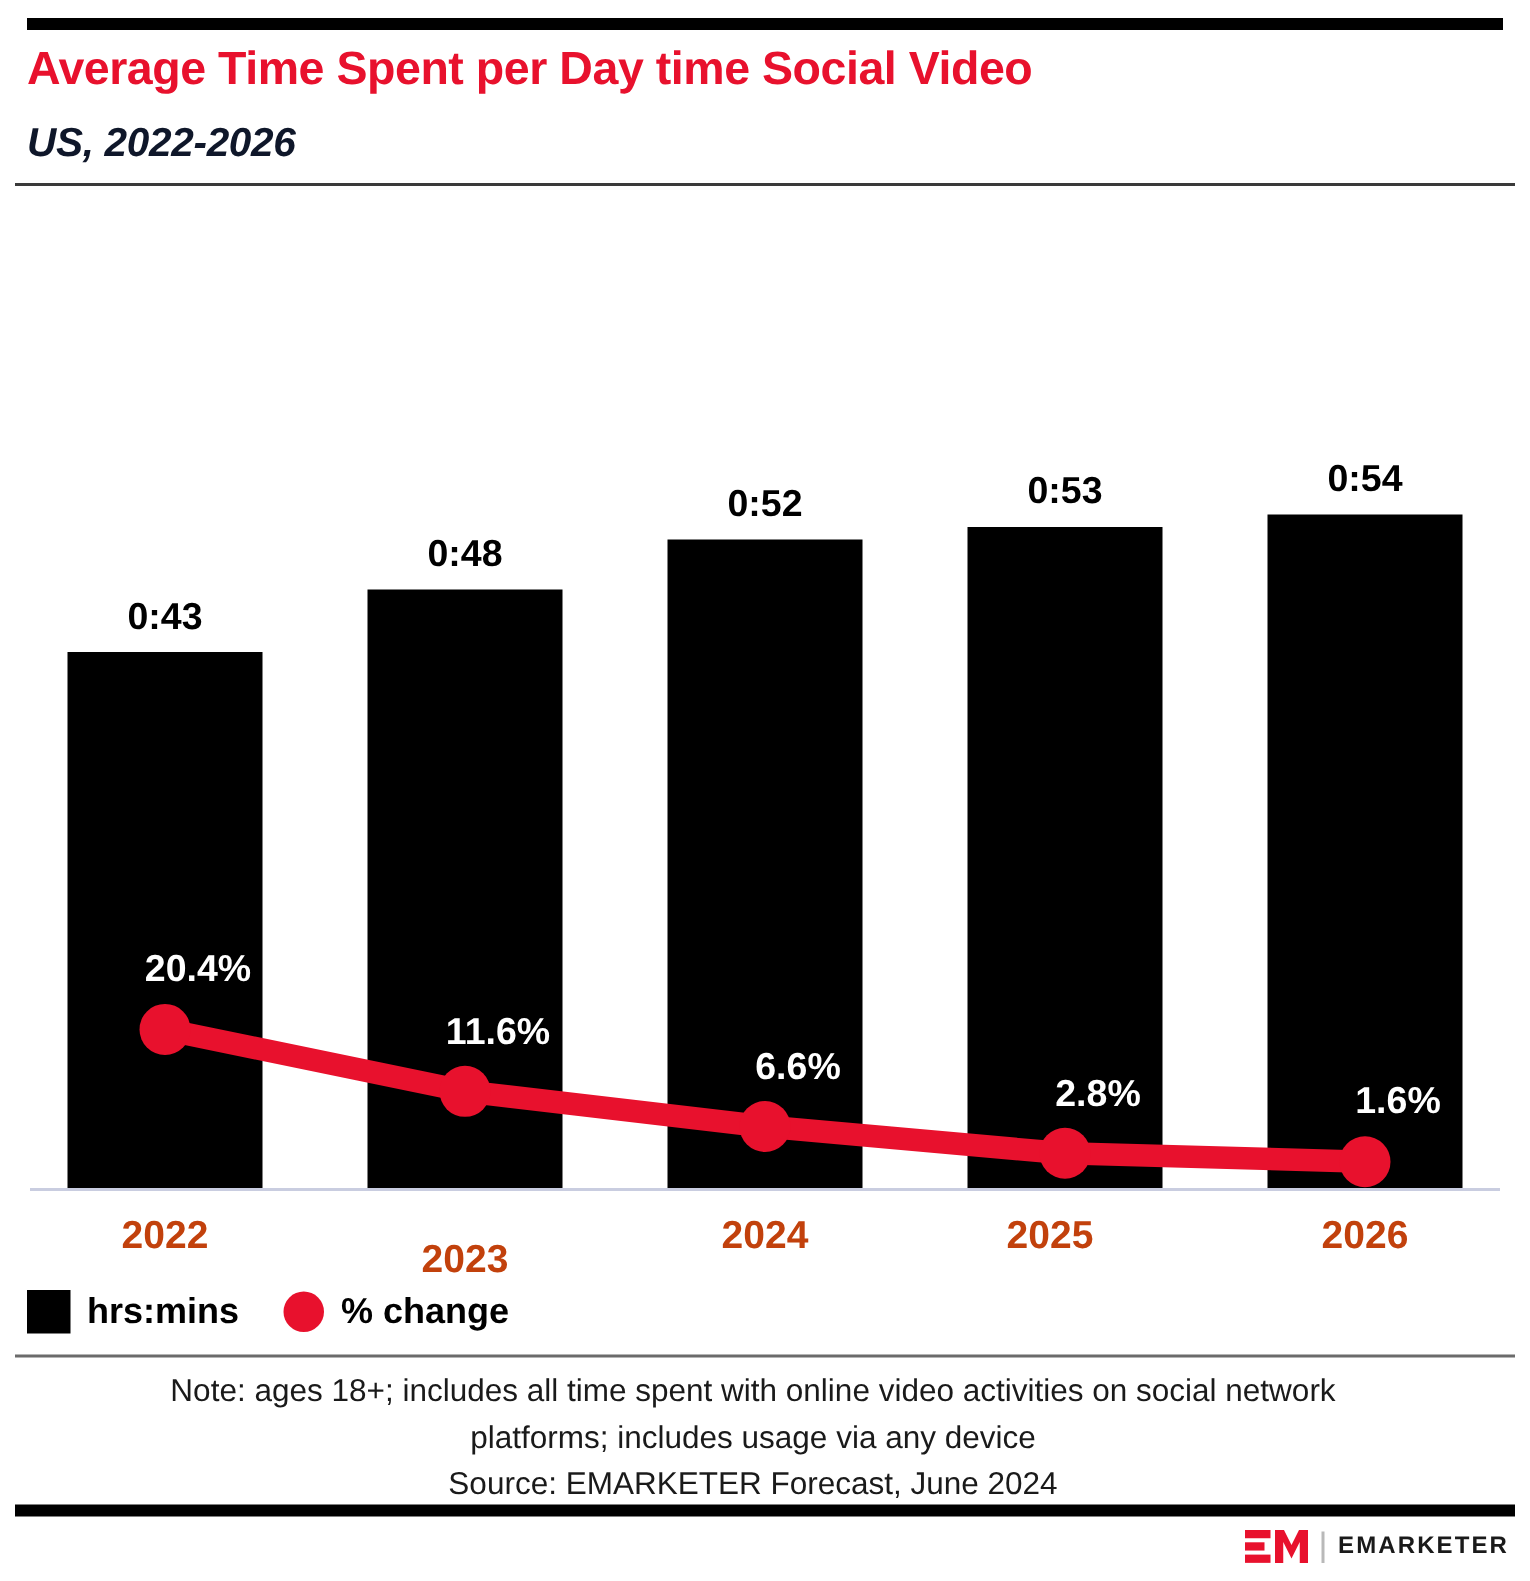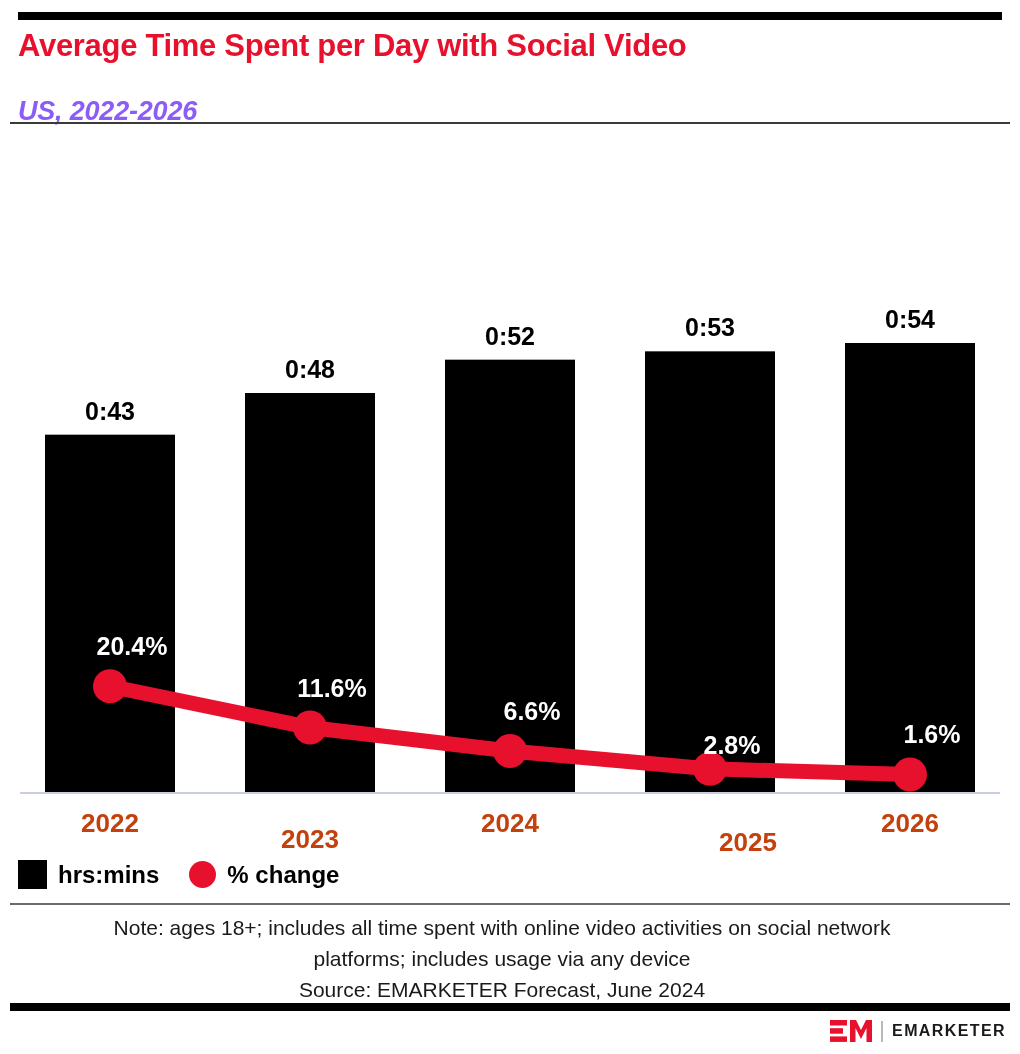--- a/index.html
+++ b/index.html
@@ -41,23 +41,22 @@
   }
   .chart-subtitle {
     position: absolute;
     left: 18px;
     top: 80px;
     width: 960px;
     font-size: 27px;
     font-weight: bold;
     font-style: italic;
     letter-spacing: -0.2px;
-    color: #8b5cf6;
-    white-space: nowrap;
-    margin-top: 16px;
+    color: #0f172a;
+    white-space: nowrap;
   }
   .subtitle-rule {
     position: absolute;
     left: 10px;
     top: 122px;
     width: 1000px;
     height: 2px;
     background: #3a3a3a;
   }
 
@@ -200,21 +199,21 @@
     white-space: nowrap;
   }
 </style>
 </head>
 <body>
 
 <div id="page">
 
   <div class="top-rule"></div>
 
-  <div class="chart-title">Average Time Spent per Day with Social Video</div>
+  <div class="chart-title">Average Time Spent per Day time Social Video</div>
   <div class="chart-subtitle">US, 2022-2026</div>
   <div class="subtitle-rule"></div>
 
   <div class="plot">
     <svg class="plot-svg" width="1020" height="670">
       <g id="bars-group">
           <rect x="45" y="304.6666666666667" width="130" height="358.3333333333333" fill="#000000"></rect>
           <rect x="245" y="263" width="130" height="400" fill="#000000"></rect>
           <rect x="445" y="229.66666666666663" width="130" height="433.33333333333337" fill="#000000"></rect>
           <rect x="645" y="221.33333333333337" width="130" height="441.66666666666663" fill="#000000"></rect>
@@ -234,30 +233,30 @@
         <div class="bar-label" style="left: 110px; top: 266.667px;">0:43</div>
         <div class="bar-label" style="left: 310px; top: 225px;">0:48</div>
         <div class="bar-label" style="left: 510px; top: 191.667px;">0:52</div>
         <div class="bar-label" style="left: 710px; top: 183.333px;">0:53</div>
         <div class="bar-label" style="left: 910px; top: 175px;">0:54</div>
       </div>
     <div id="pct-labels">
         <div class="pct-label" style="left: 132px; top: 502.277px;">20.4%</div>
         <div class="pct-label" style="left: 332px; top: 543.569px;">11.6%</div>
         <div class="pct-label" style="left: 532px; top: 567.031px;">6.6%</div>
-        <div class="pct-label" style="left: 732px; top: 584.862px; margin-top: 16px;">2.8%</div>
+        <div class="pct-label" style="left: 732px; top: 584.862px;">2.8%</div>
         <div class="pct-label" style="left: 932px; top: 590.492px;">1.6%</div>
       </div>
   </div>
 
   <div class="axis-row" id="axis-row">
       <div class="axis-tick" style="left: 110px; top: 8px;">2022</div>
       <div class="axis-tick" style="left: 310px; top: 24px;">2023</div>
       <div class="axis-tick" style="left: 510px; top: 8px;">2024</div>
-      <div class="axis-tick" style="left: 748px; top: 8px; margin-top: 19px;">2025</div>
+      <div class="axis-tick" style="left: 700px; top: 8px;">2025</div>
       <div class="axis-tick" style="left: 910px; top: 8px;">2026</div>
     </div>
 
   <div class="legend">
     <div class="legend-item">
       <span class="swatch-square"></span>
       <span class="legend-text">hrs:mins</span>
     </div>
     <div class="legend-item">
       <span class="swatch-circle"></span>

